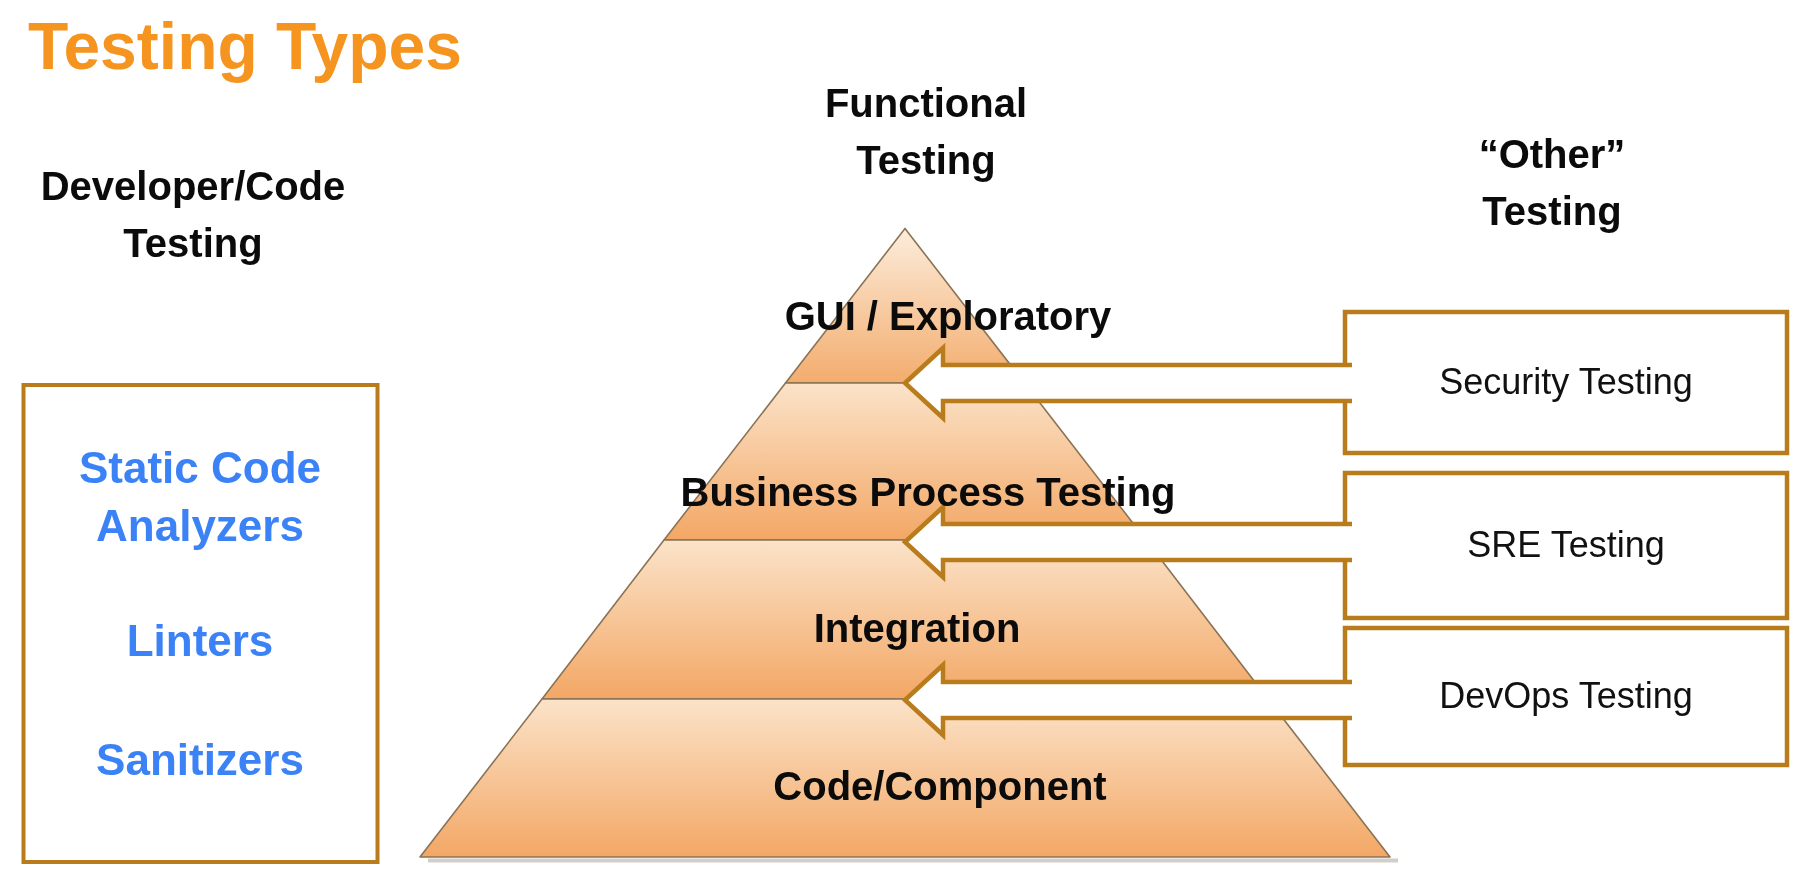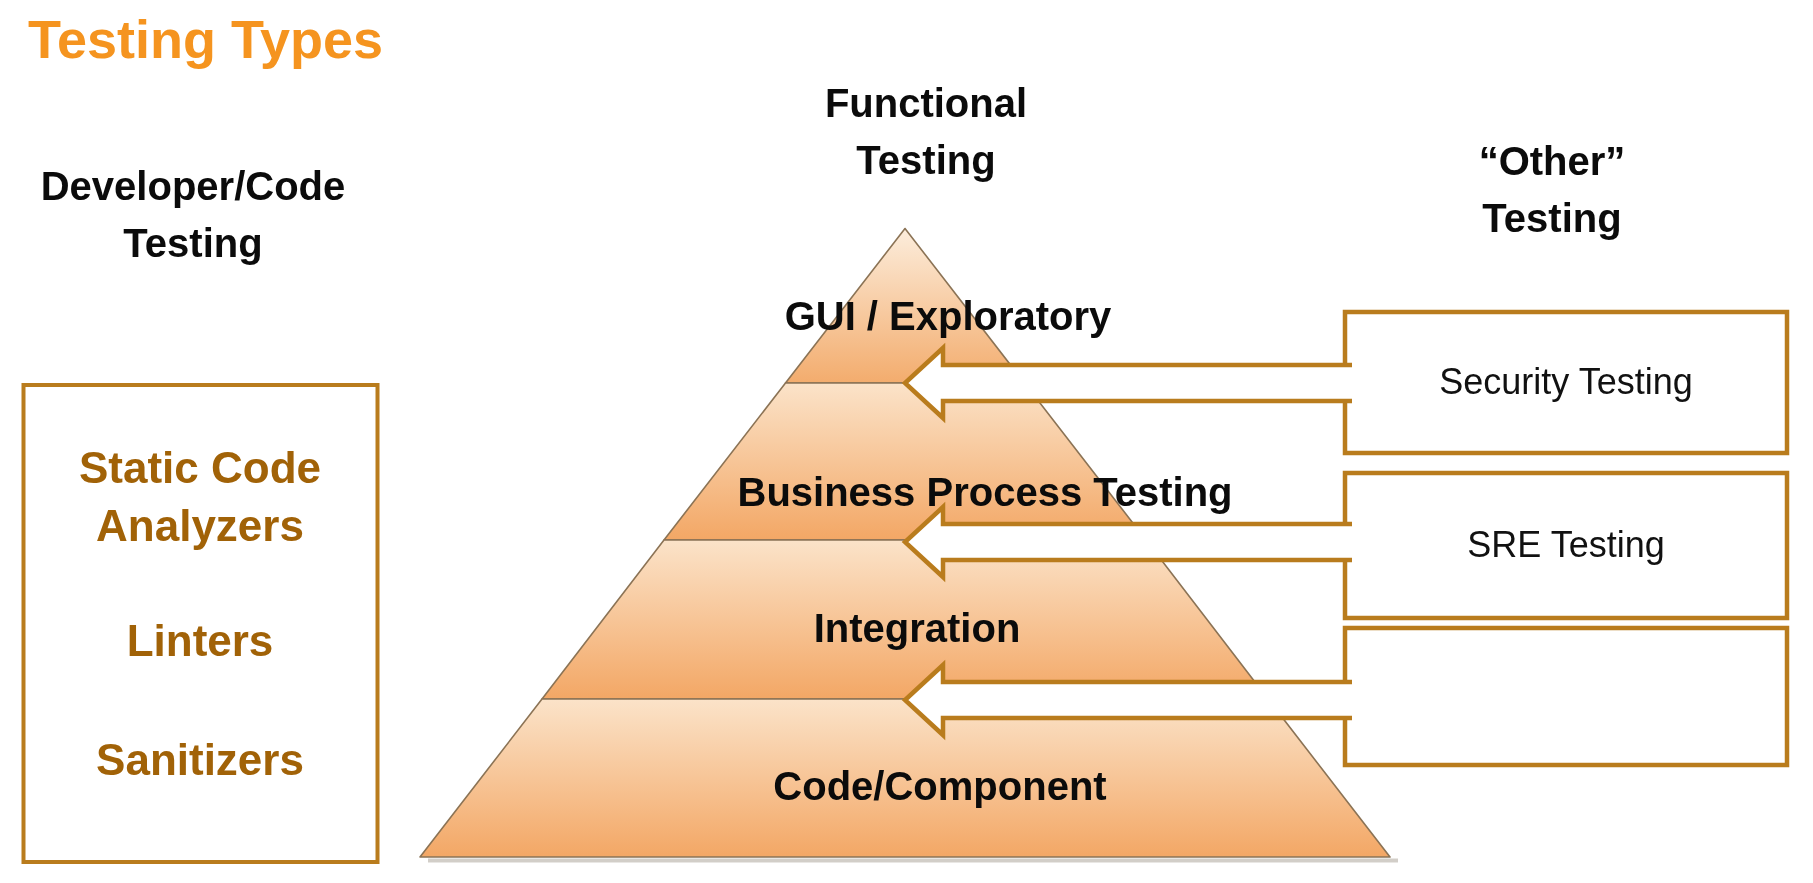--- a/index.html
+++ b/index.html
@@ -3,38 +3,38 @@
 <meta charset="utf-8">
 <style>
   html,body{margin:0;padding:0;background:#ffffff;}
   .stage{
     position:relative;width:1813px;height:883px;background:#ffffff;overflow:hidden;
     font-family:"Liberation Sans",sans-serif;color:#0b0b0b;
   }
   .stage svg{position:absolute;left:0;top:0;}
   .page-title{
     position:absolute;left:28px;top:8px;
-    font-size:54px;font-weight:700;color:#F5941F;white-space:nowrap;
+    font-size:66px;font-weight:700;color:#F5941F;white-space:nowrap;
   }
   .heading{
     position:absolute;transform:translateX(-50%);text-align:center;
     font-size:40px;font-weight:700;line-height:57px;white-space:nowrap;color:#0b0b0b;
   }
   .pyr-label{
     position:absolute;transform:translate(-50%,-50%);
     font-size:40px;font-weight:700;white-space:nowrap;color:#0b0b0b;
   }
   .box-label{
     position:absolute;transform:translate(-50%,-50%);
     font-size:36px;font-weight:400;white-space:nowrap;color:#111111;
   }
   .left-item{
     position:absolute;transform:translate(-50%,-50%);
     font-size:44px;font-weight:700;text-align:center;line-height:58px;
-    white-space:nowrap;color:#a16207;
+    white-space:nowrap;color:#3b82f6;
   }
   .left-item.wrap{white-space:normal;width:312px;}
 </style>
 </head>
 <body>
 
 <div class="stage">
 
   <svg width="1813" height="883" viewBox="0 0 1813 883">
     <defs>
@@ -77,30 +77,31 @@
   <div class="heading" style="left:193px;top:158px;">
     <div>Developer/Code</div>
     <div>Testing</div>
   </div>
 
   <div class="heading" style="left:926px;top:75px;">
     <div>Functional</div>
     <div>Testing</div>
   </div>
 
-  <div class="heading" style="left:1552px;top:133px;">
+  <div class="heading" style="left:1552px;top:126px;">
     <div>“Other”</div>
     <div>Testing</div>
   </div>
 
   <div class="pyr-label" style="left:948px;top:316px;">GUI / Exploratory</div>
-  <div class="pyr-label" style="left:985px;top:492px;">Business Process Testing</div>
+  <div class="pyr-label" style="left:928px;top:492px;">Business Process Testing</div>
   <div class="pyr-label" style="left:917px;top:628px;">Integration</div>
   <div class="pyr-label" style="left:940px;top:786px;">Code/Component</div>
 
   <div class="left-item wrap" style="left:200px;top:497px;">Static Code Analyzers</div>
   <div class="left-item" style="left:200px;top:641px;">Linters</div>
   <div class="left-item" style="left:200px;top:760px;">Sanitizers</div>
 
   <div class="box-label" style="left:1566px;top:545px;">SRE Testing</div>
   <div class="box-label" style="left:1566px;top:382px;">Security Testing</div>
+  <div class="box-label" style="left:1566px;top:696px;">DevOps Testing</div>
 
 </div>
 
 </body></html>

